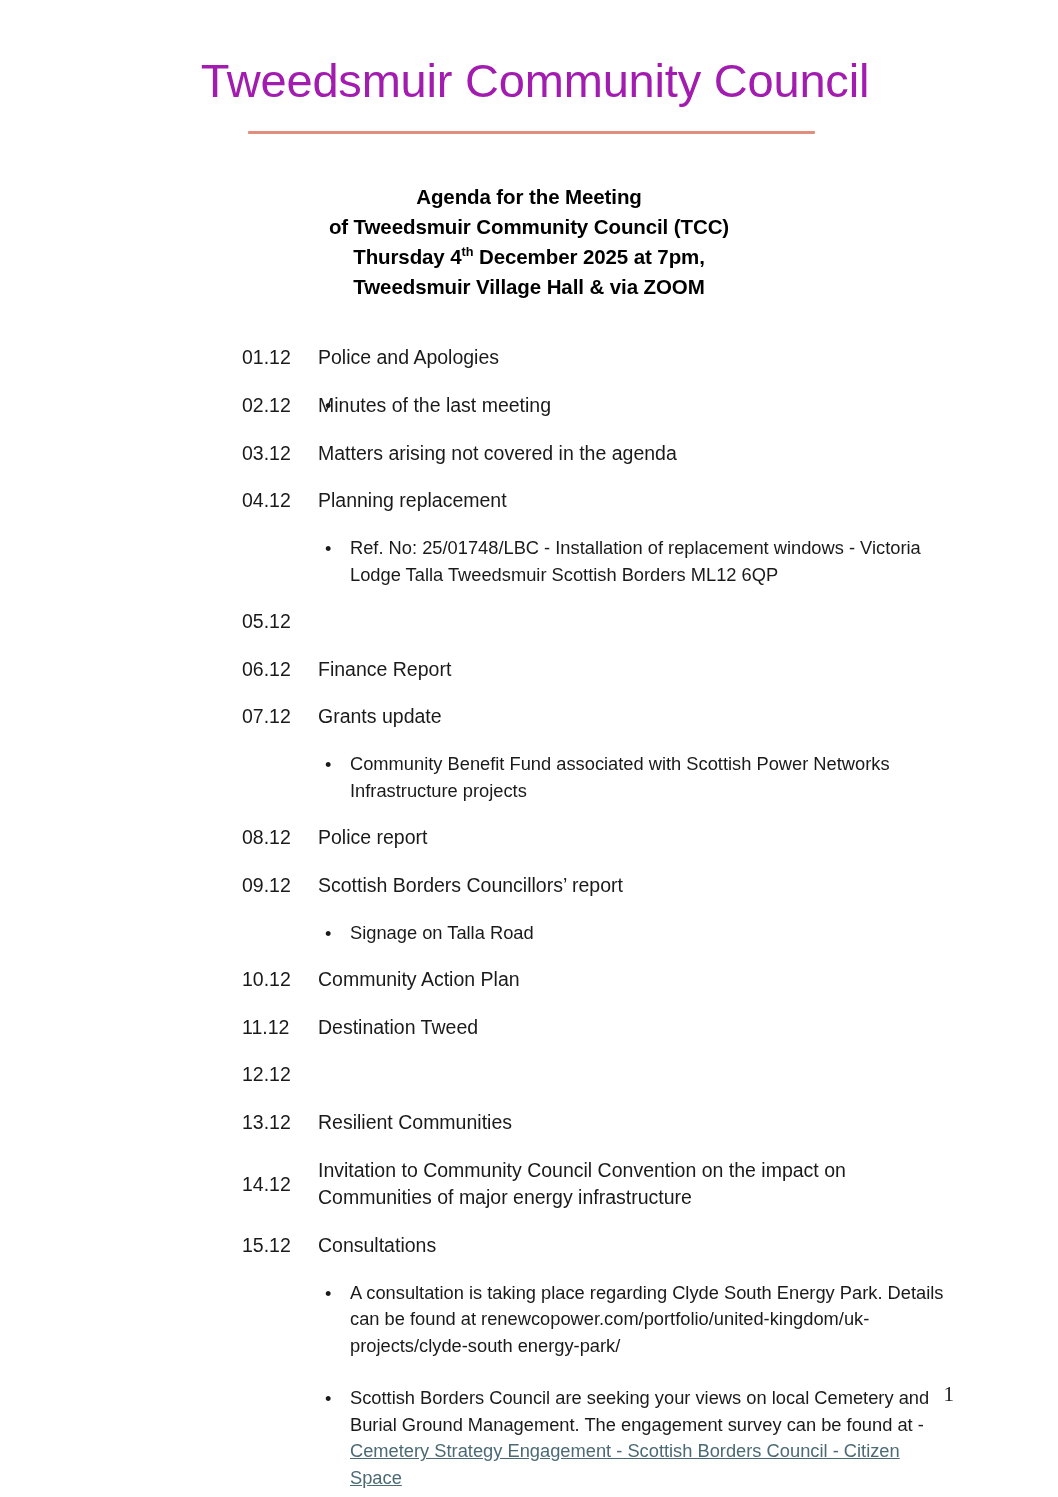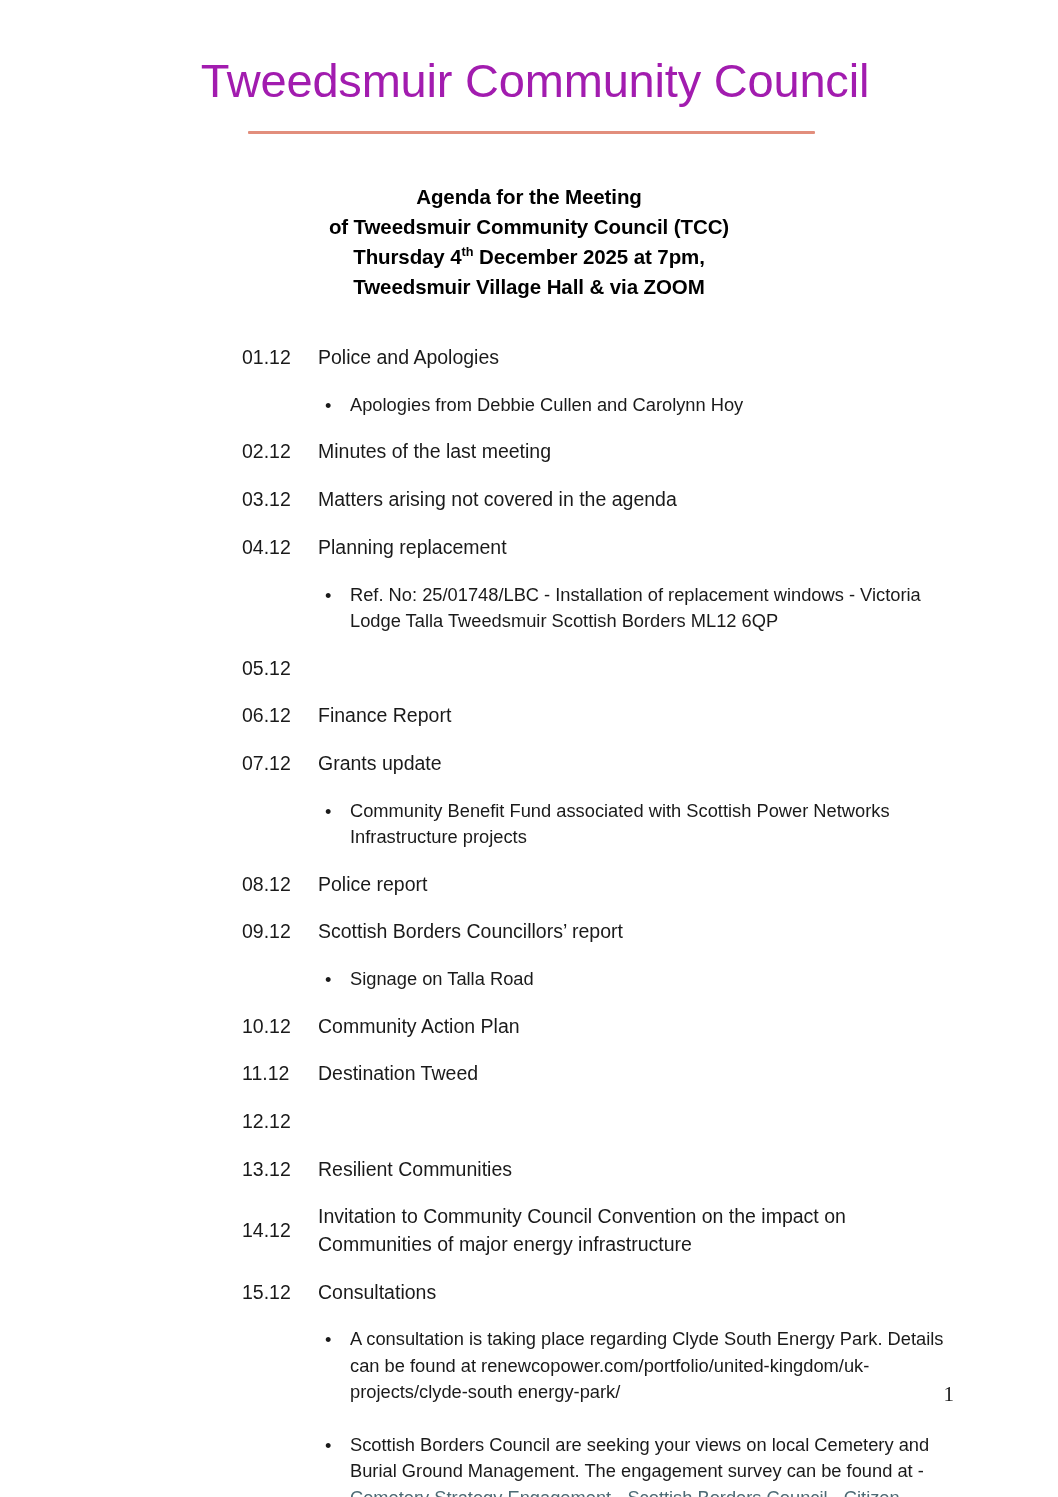--- a/index.html
+++ b/index.html
@@ -162,21 +162,20 @@
 
   <div class="agenda">
 
     <div class="agenda-item">
       <div class="item-number">01.12</div>
       <div class="item-text">Police and Apologies</div>
     </div>
     <ul class="sub-bullets">
       <li class="sub-bullet">
         <span class="dot">•</span>
-        <span>Apologies from Debbie Cullen and Carolynn Hoy</span>
       </li>
     </ul>
 
     <div class="agenda-item">
       <div class="item-number">02.12</div>
       <div class="item-text">Minutes of the last meeting</div>
     </div>
 
     <div class="agenda-item">
       <div class="item-number">03.12</div>

